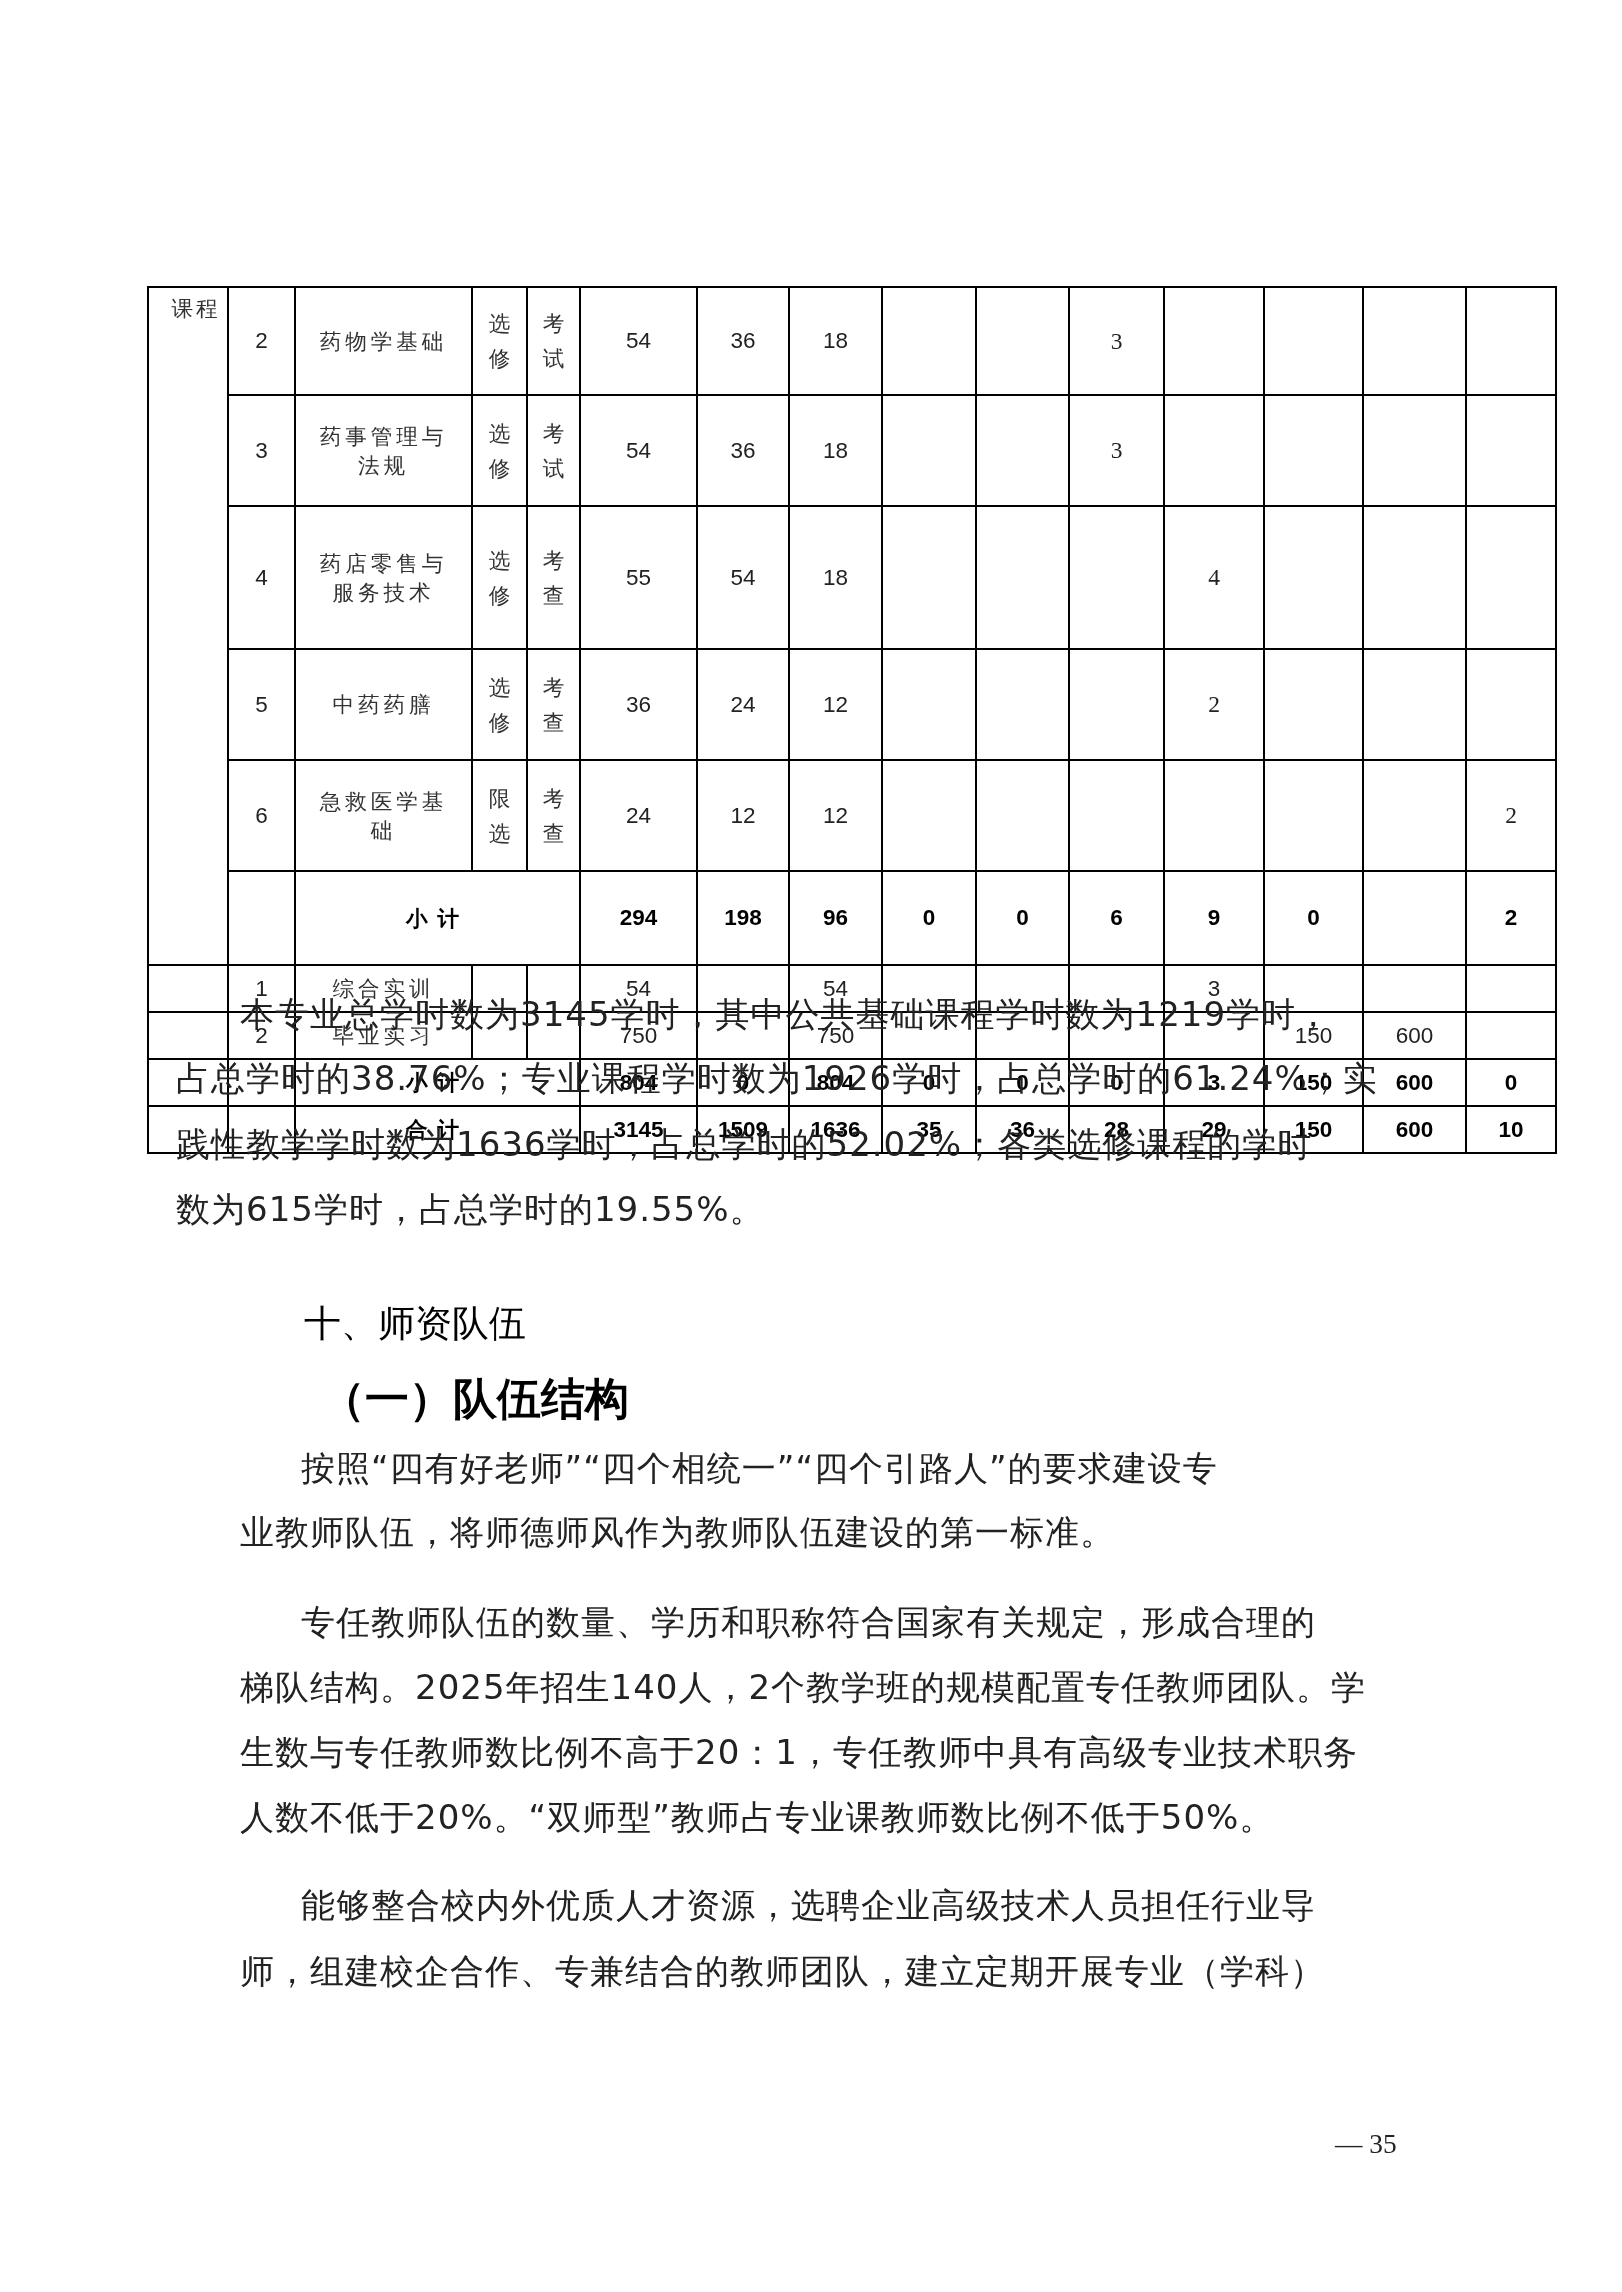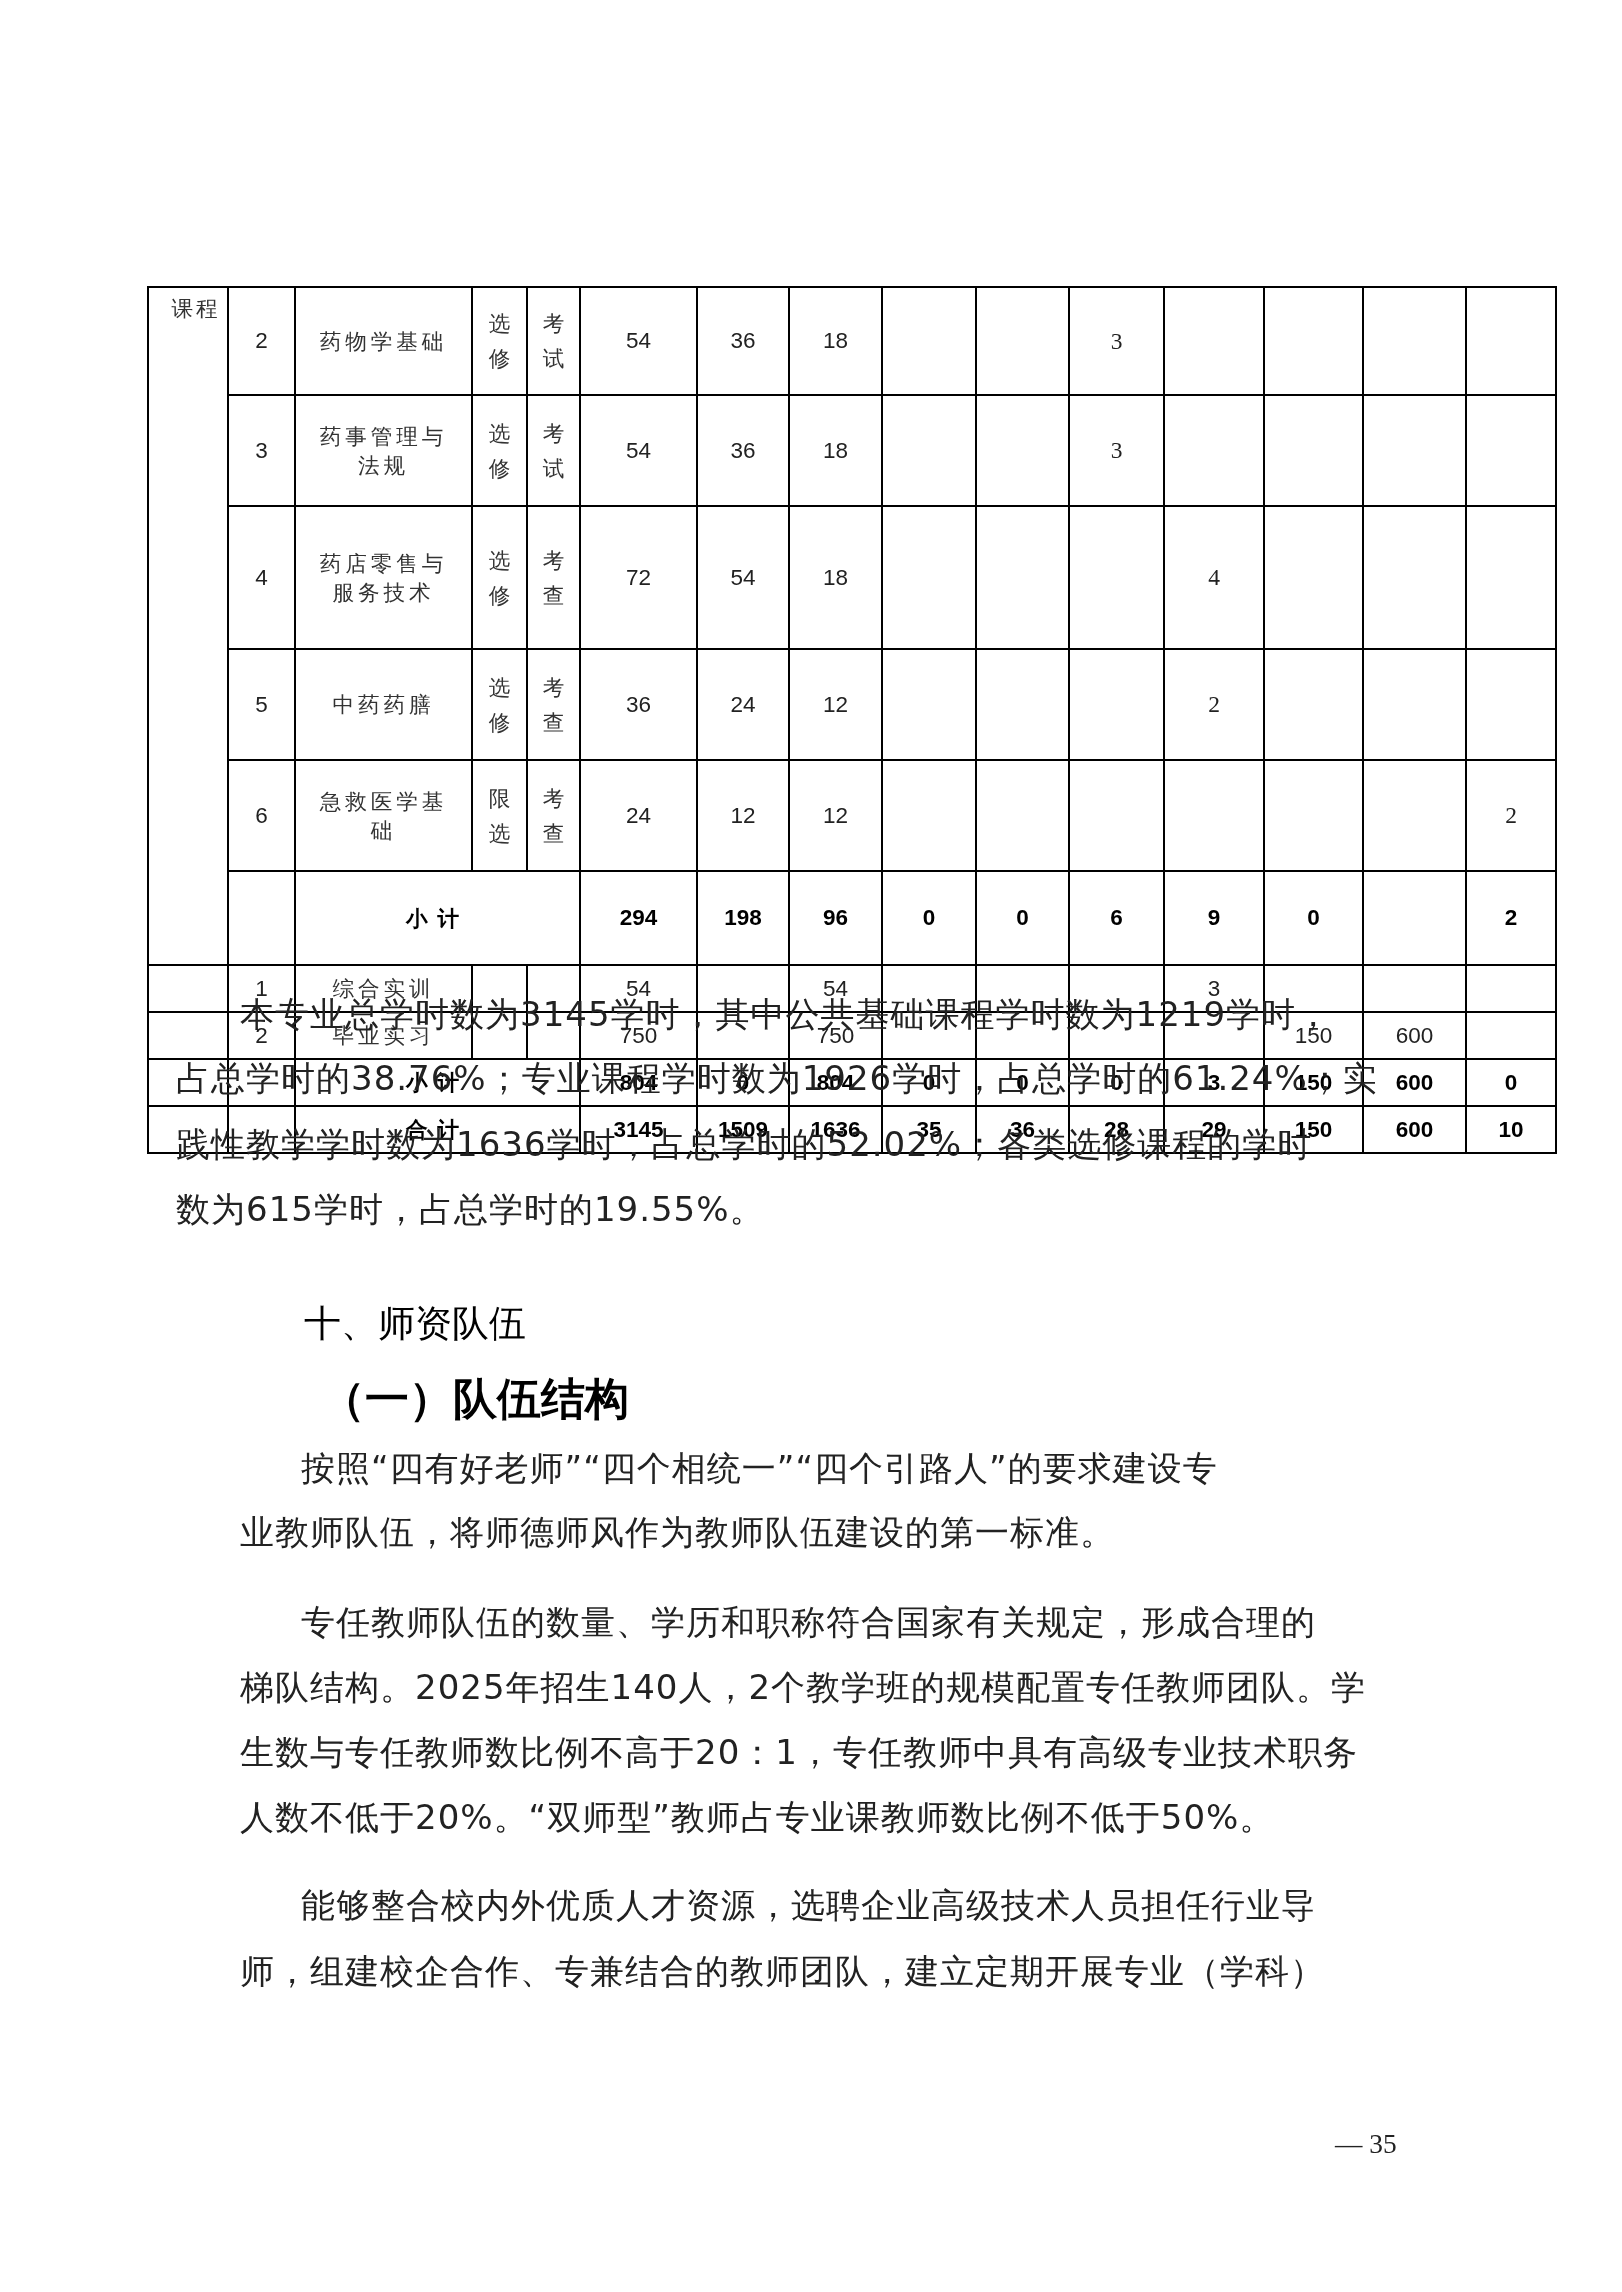--- a/index.html
+++ b/index.html
@@ -73,21 +73,21 @@
         <td class="serif"></td>
         <td class="serif"></td>
         <td class="serif"></td>
         <td class="serif"></td>
       </tr>
       <tr style="height: 143px;">
         <td>4</td>
         <td class="cn" style="padding: 0px 13.7px;">药店零售与服务技术</td>
         <td class="vert"><span style="display: inline-block; width: 1.1em; word-break: break-all;">选修</span></td>
         <td class="vert"><span style="display: inline-block; width: 1.1em; word-break: break-all;">考查</span></td>
-        <td>72</td>
+        <td>55</td>
         <td>54</td>
         <td>18</td>
         <td class="serif"></td>
         <td class="serif"></td>
         <td class="serif"></td>
         <td class="serif">4</td>
         <td class="serif"></td>
         <td class="serif"></td>
         <td class="serif"></td>
       </tr>

